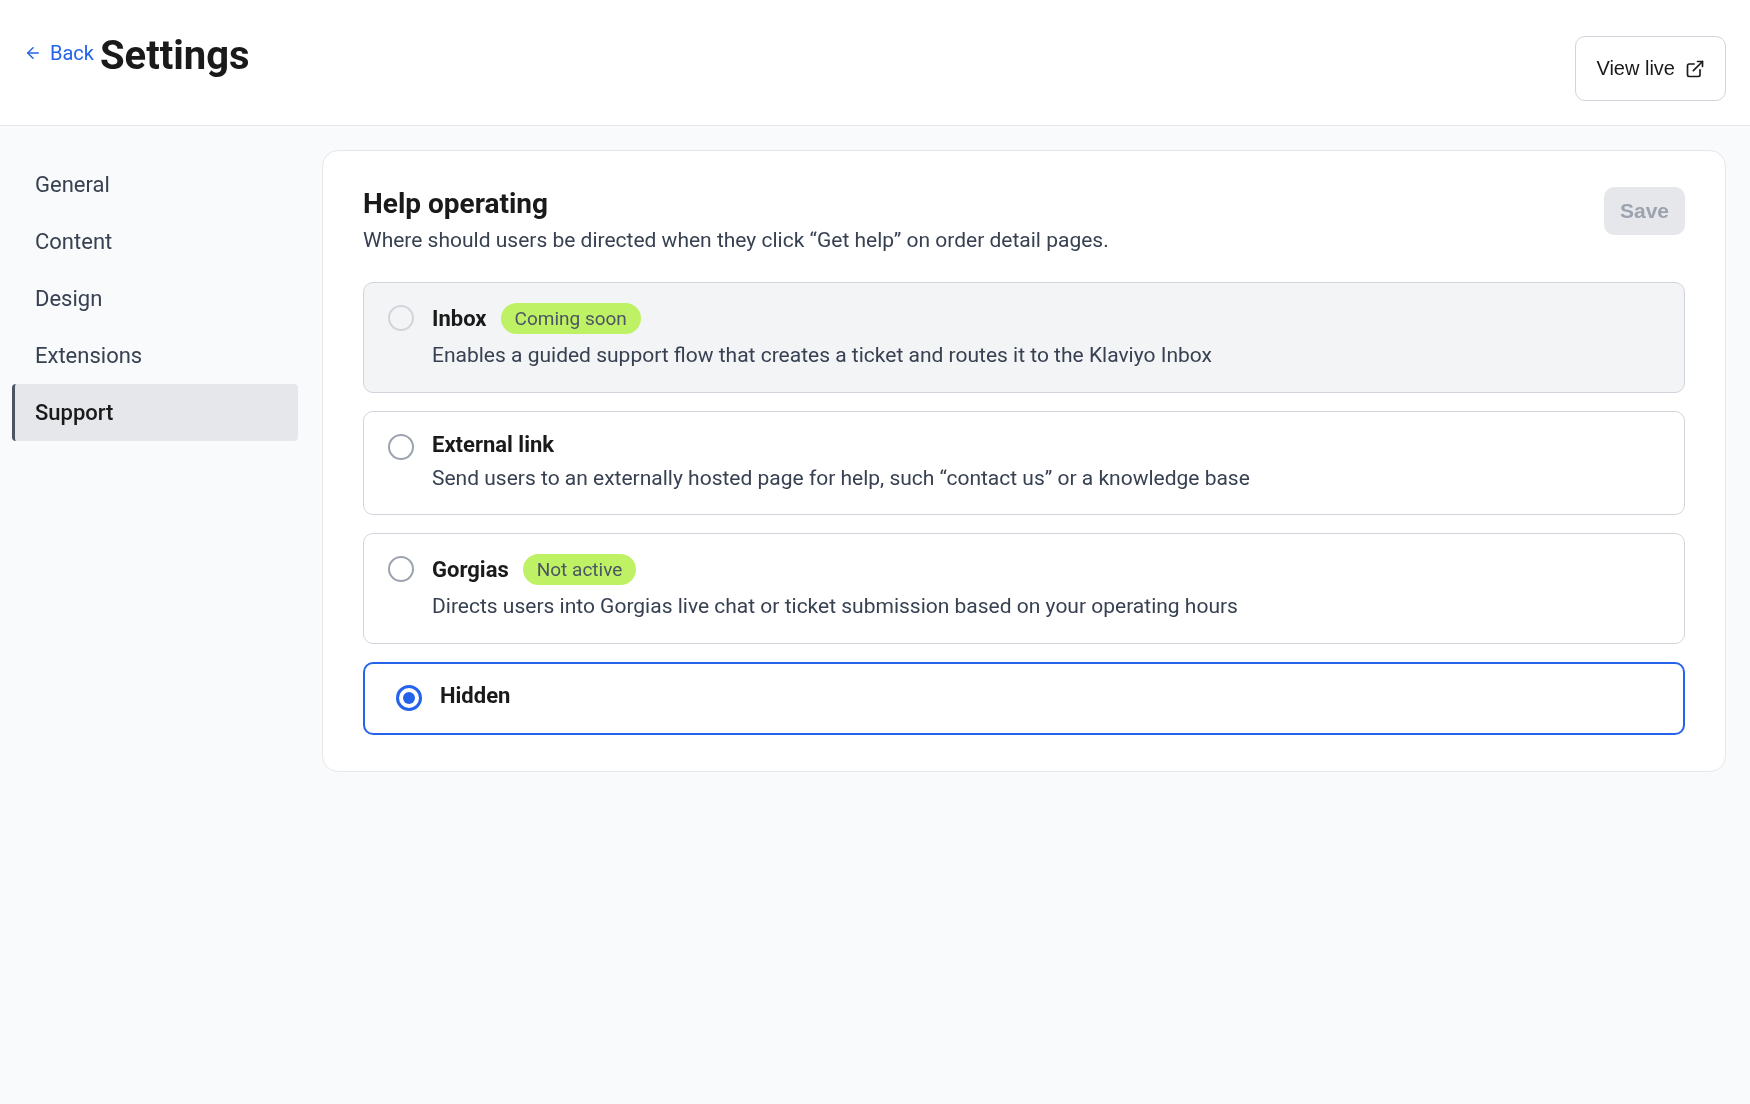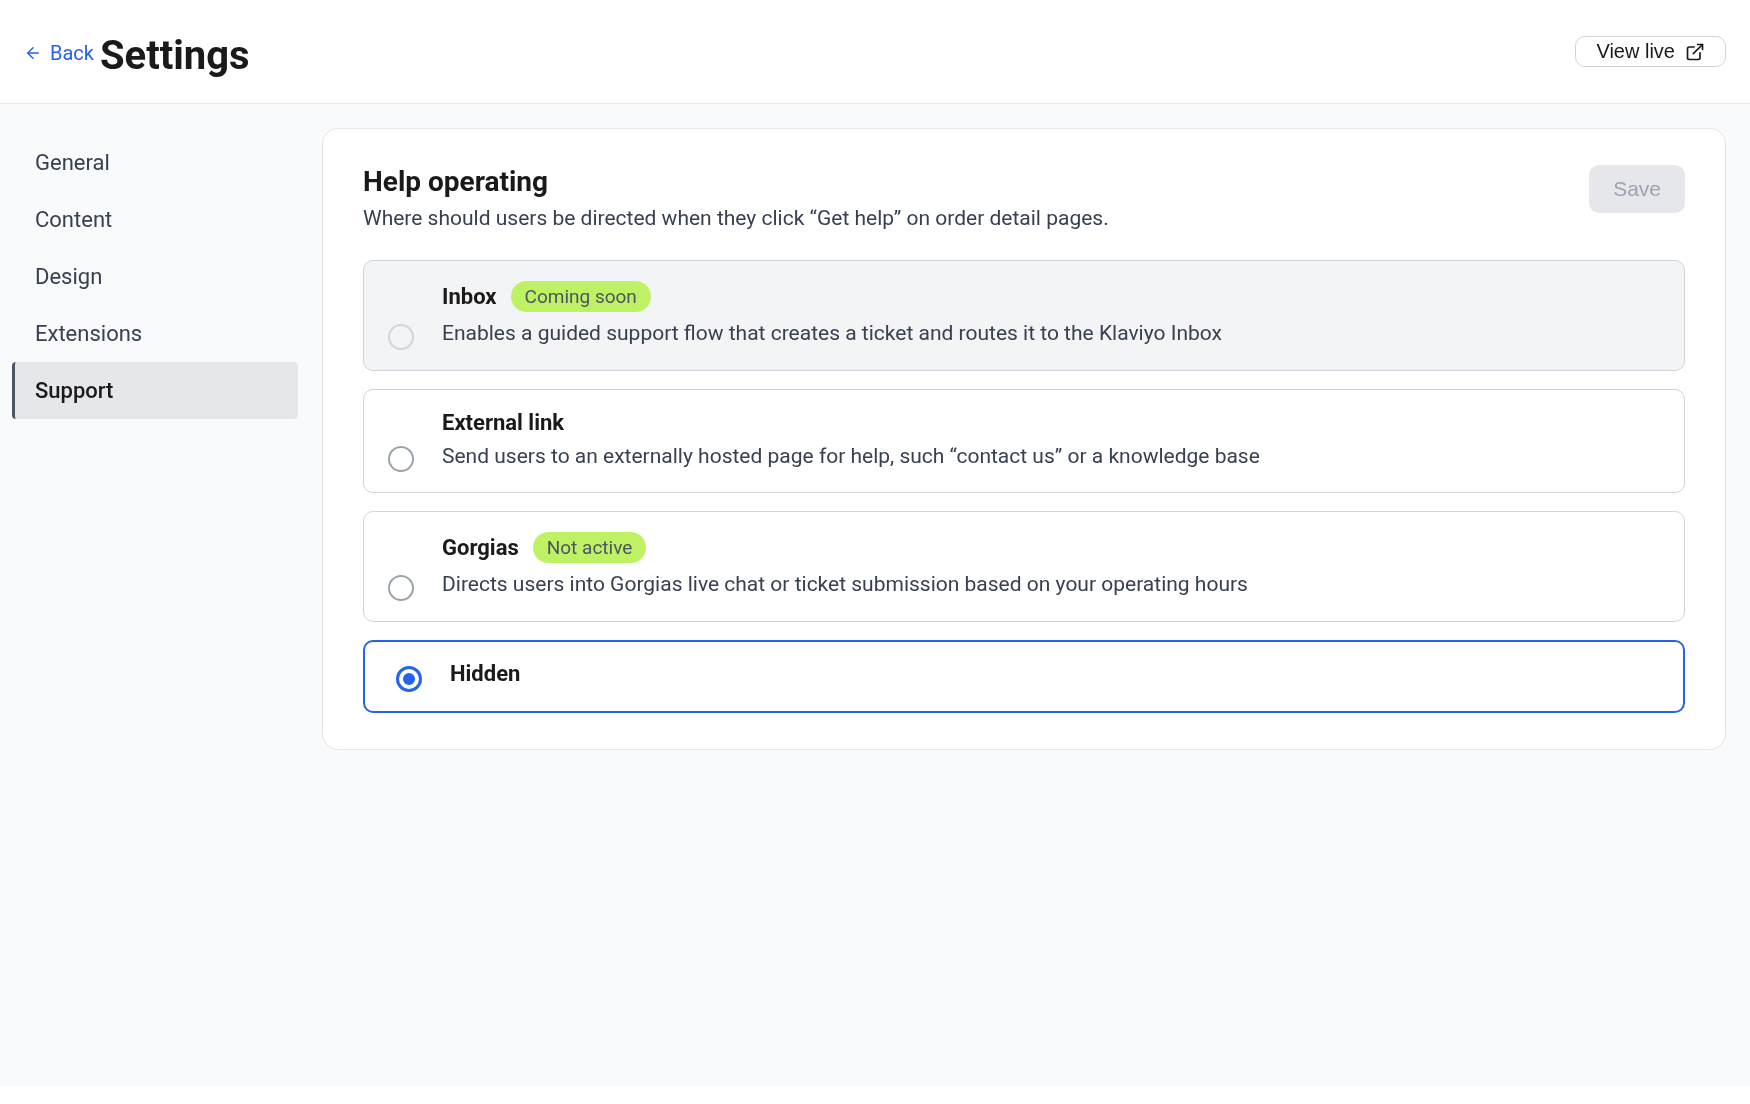--- a/index.html
+++ b/index.html
@@ -43,21 +43,21 @@
     .page-title {
       font-size: 40px;
       font-weight: 700;
       color: #1a1a1a;
       margin-top: 6px;
     }
     .view-live-btn {
       display: inline-flex;
       align-items: center;
       gap: 10px;
-      padding: 3px 20px;
+      padding: 20px 20px;
       border: 1px solid #d1d5db;
       border-radius: 10px;
       background: #ffffff;
       font-size: 20px;
       font-weight: 500;
       color: #1a1a1a;
       cursor: pointer;
       margin-top: 18px;
     }
     .view-live-btn svg {
@@ -111,43 +111,42 @@
       font-size: 28px;
       font-weight: 700;
       color: #1a1a1a;
       margin-bottom: 8px;
     }
     .card-subtitle {
       font-size: 21px;
       color: #374151;
     }
     .save-btn {
-      padding: 12px 24px;
+      padding: 12px 16px;
       border: none;
       border-radius: 10px;
       background: #e5e7eb;
       color: #9ca3af;
       font-size: 21px;
-      font-weight: 400;
+      font-weight: 700;
       cursor: not-allowed;
     }
     .options {
       display: flex;
       flex-direction: column;
       gap: 18px;
     }
     .option {
       border: 1px solid #d1d5db;
       border-radius: 10px;
       padding: 20px 24px;
       display: flex;
-      gap: 28px;
-      cursor: pointer;
-      background: #ffffff;
-      align-items: flex-end;
+      gap: 18px;
+      cursor: pointer;
+      background: #ffffff;
     }
     .option.disabled {
       background: #f3f4f6;
       cursor: not-allowed;
     }
     .option.selected {
       border: 2px solid #2563eb;
       padding: 19px 31px;
     }
     .radio {

